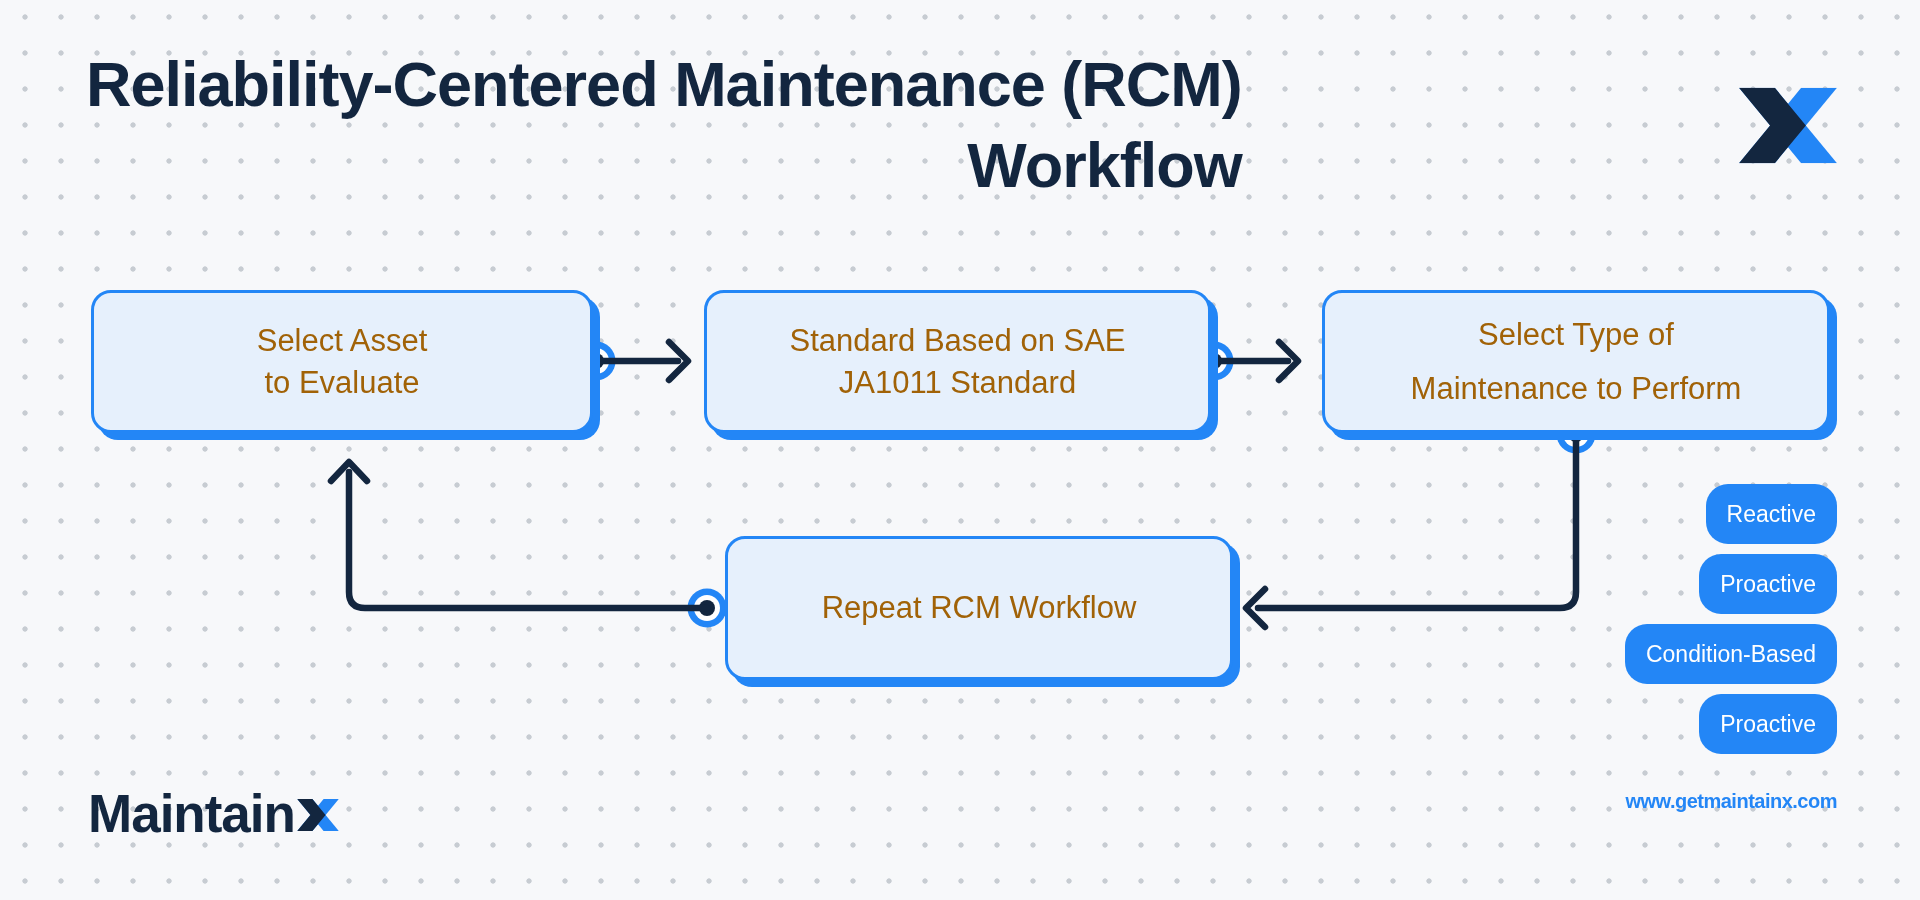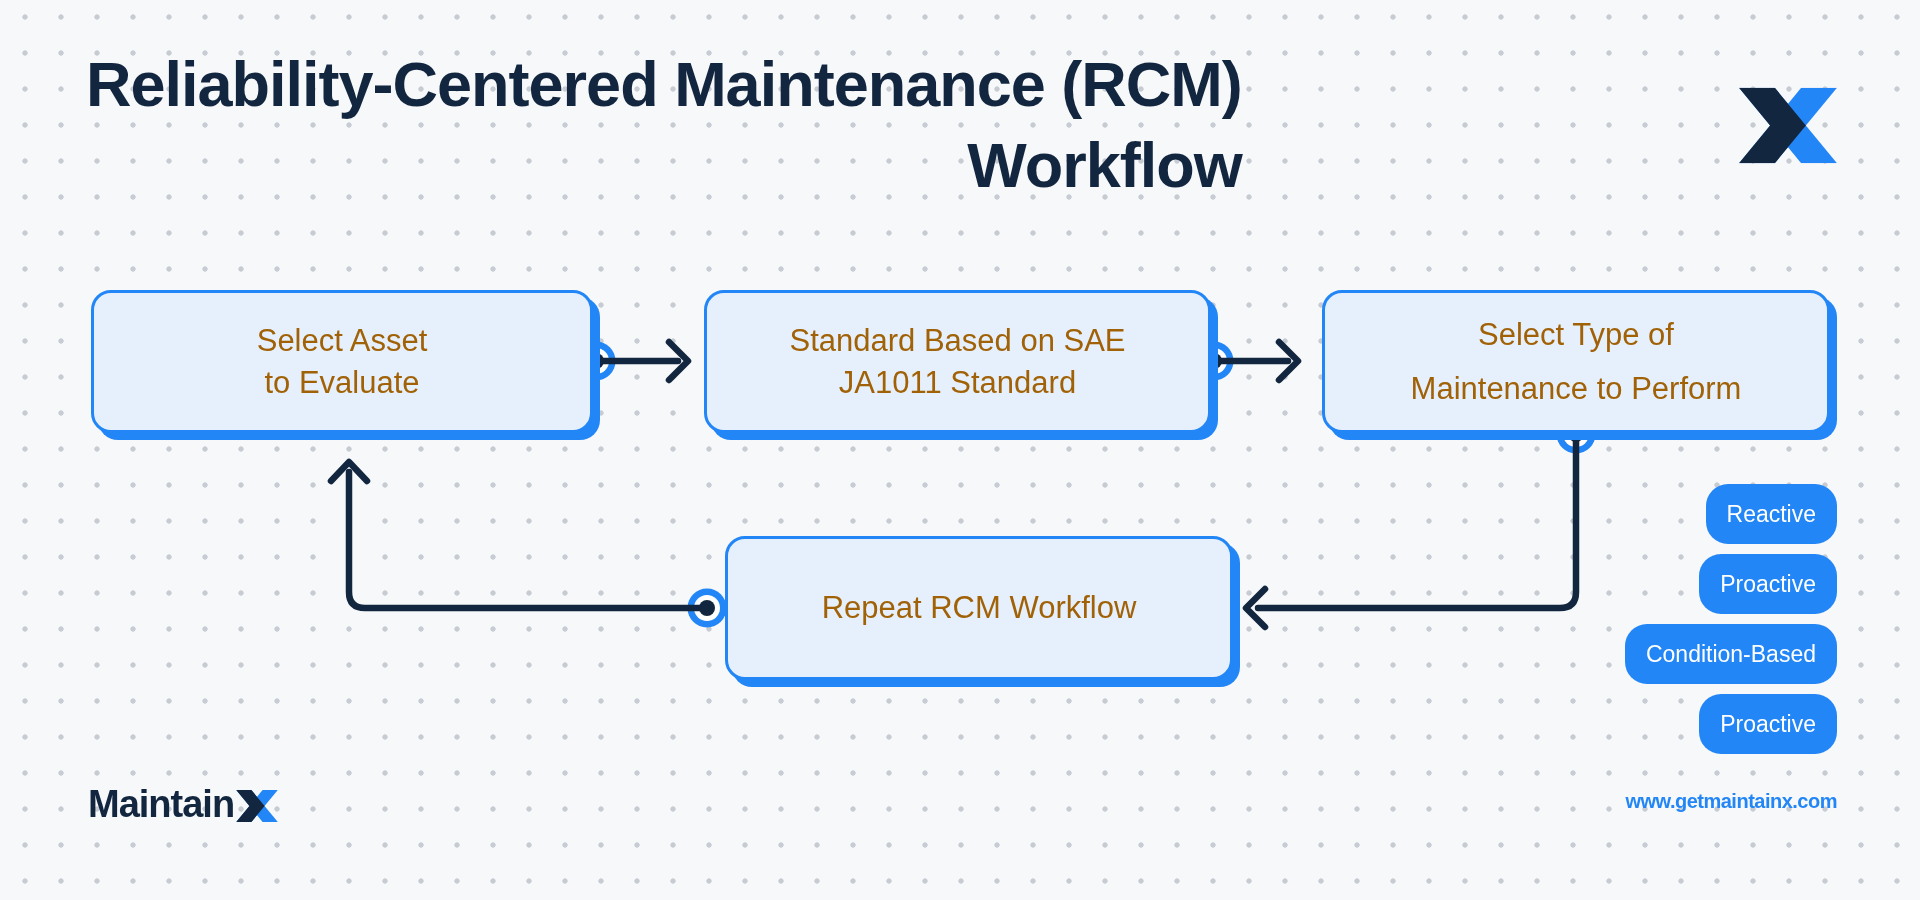--- a/index.html
+++ b/index.html
@@ -32,21 +32,21 @@
     position:absolute;right:83px;top:484px;
     display:flex;flex-direction:column;align-items:flex-end;gap:10px;
   }
   .pill{
     background:#2386F6;color:#FFFFFF;height:44px;border-radius:22px;
     display:flex;align-items:center;padding:8px 21px;
     font-size:23px;font-weight:500;white-space:nowrap;
   }
   .footer-brand{
     position:absolute;left:88px;top:783px;display:flex;align-items:center;
-    color:#13263F;font-size:38px;font-weight:700;letter-spacing:-1px;
+    color:#13263F;font-size:53px;font-weight:700;letter-spacing:-1px;
   }
   .footer-brand .xmark{width:42px;height:32px;margin-left:2px;margin-top:3px;}
   .footer-url{
     position:absolute;right:83px;top:790px;
     color:#2386F6;font-size:20px;font-weight:700;letter-spacing:-0.5px;
   }
 </style>
 </head>
 <body>
 

